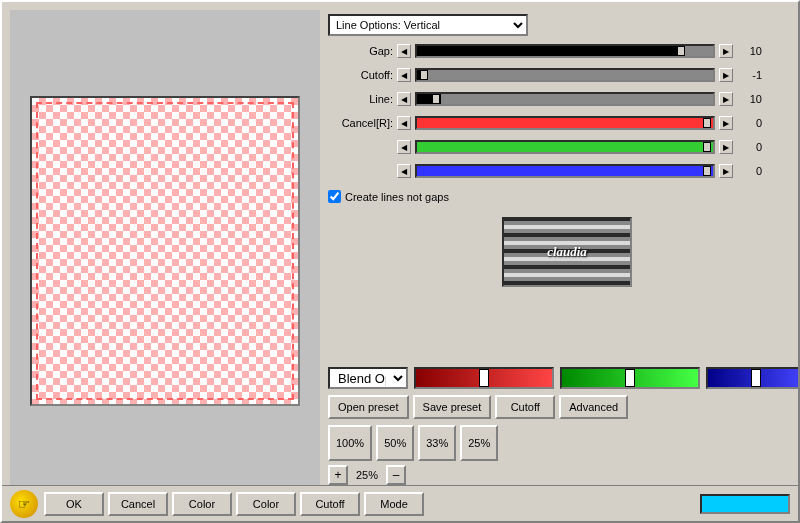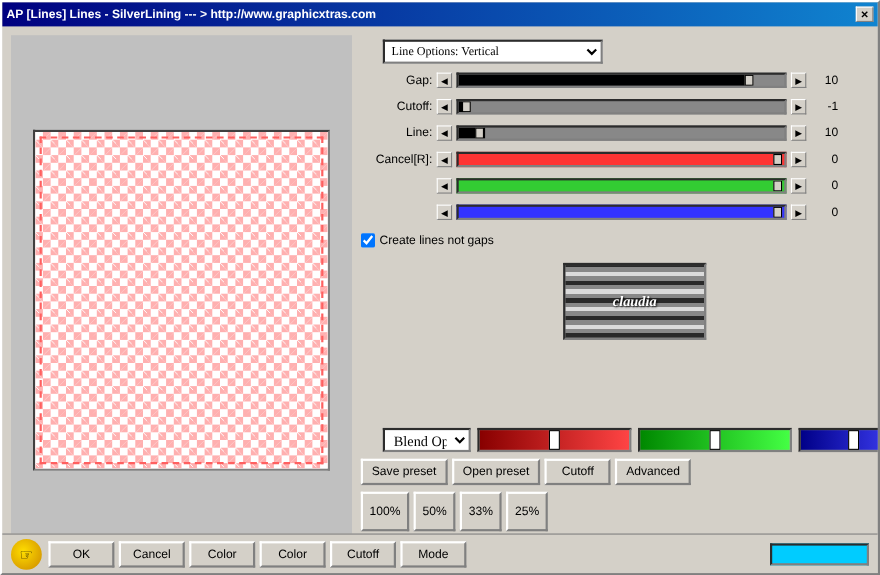--- a/index.html
+++ b/index.html
@@ -351,41 +351,32 @@
       right: 8px;
       bottom: 8px;
       width: 90px;
       height: 20px;
       background: #00ccff;
       border: 2px inset #808080;
     }
     .spacer { flex: 1; }
     select {
       font-size: 11px;
-      font-family: Liberation Serif, serif;
-      margin-left: 20px;
+      font-family: Liberation Sans, sans-serif;
     }
     input[type="checkbox"] {
       width: 13px;
       height: 13px;
     }
   </style>
 </head>
 <body>
 
 <div class="window">
 
-  <div class="title-bar">
-    <div class="title-bar-text">
-      <span>AP [Lines] Lines - SilverLining  --- &gt; http://www.graphicxtras.com</span>
-    </div>
-    <div class="title-bar-controls">
-      <div class="title-btn">✕</div>
-    </div>
-  </div>
 
   <div class="window-content">
 
     <div class="left-panel">
       <div class="preview-area">
         <div class="checkerboard"></div>
         <div class="preview-border"></div>
       </div>
     </div>
 
@@ -485,22 +476,22 @@
           </div>
           <div class="color-slider green-slider">
             <div class="color-thumb"></div>
           </div>
           <div class="color-slider blue-slider">
             <div class="color-thumb"></div>
           </div>
         </div>
 
         <div class="row" style="margin-bottom:6px;">
+          <button class="btn">Open preset</button>
           <button class="btn">Save preset</button>
-          <button class="btn">Open preset</button>
           <button class="btn">Cutoff</button>
           <button class="btn">Advanced</button>
         </div>
 
         <div class="percent-row">
           <button class="percent-btn">100%</button>
           <button class="percent-btn">50%</button>
           <button class="percent-btn">33%</button>
           <button class="percent-btn">25%</button>
         </div>

